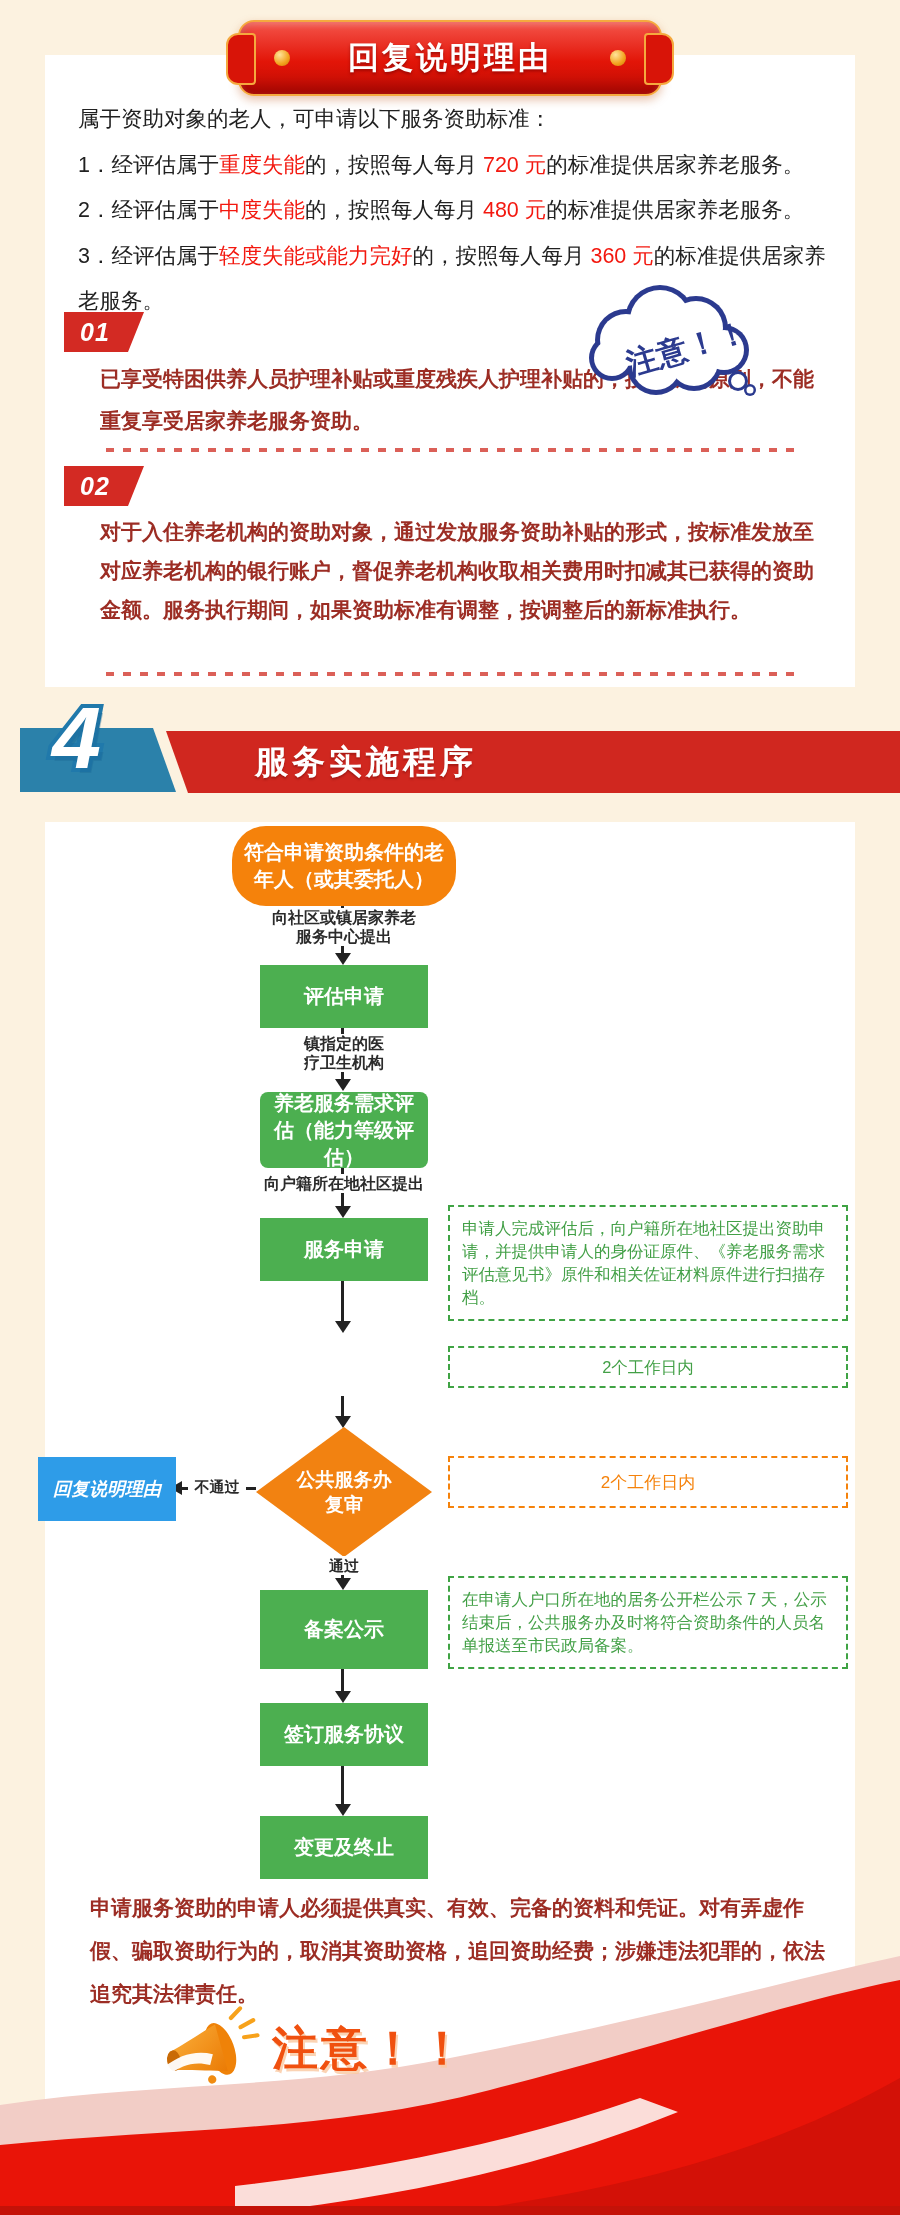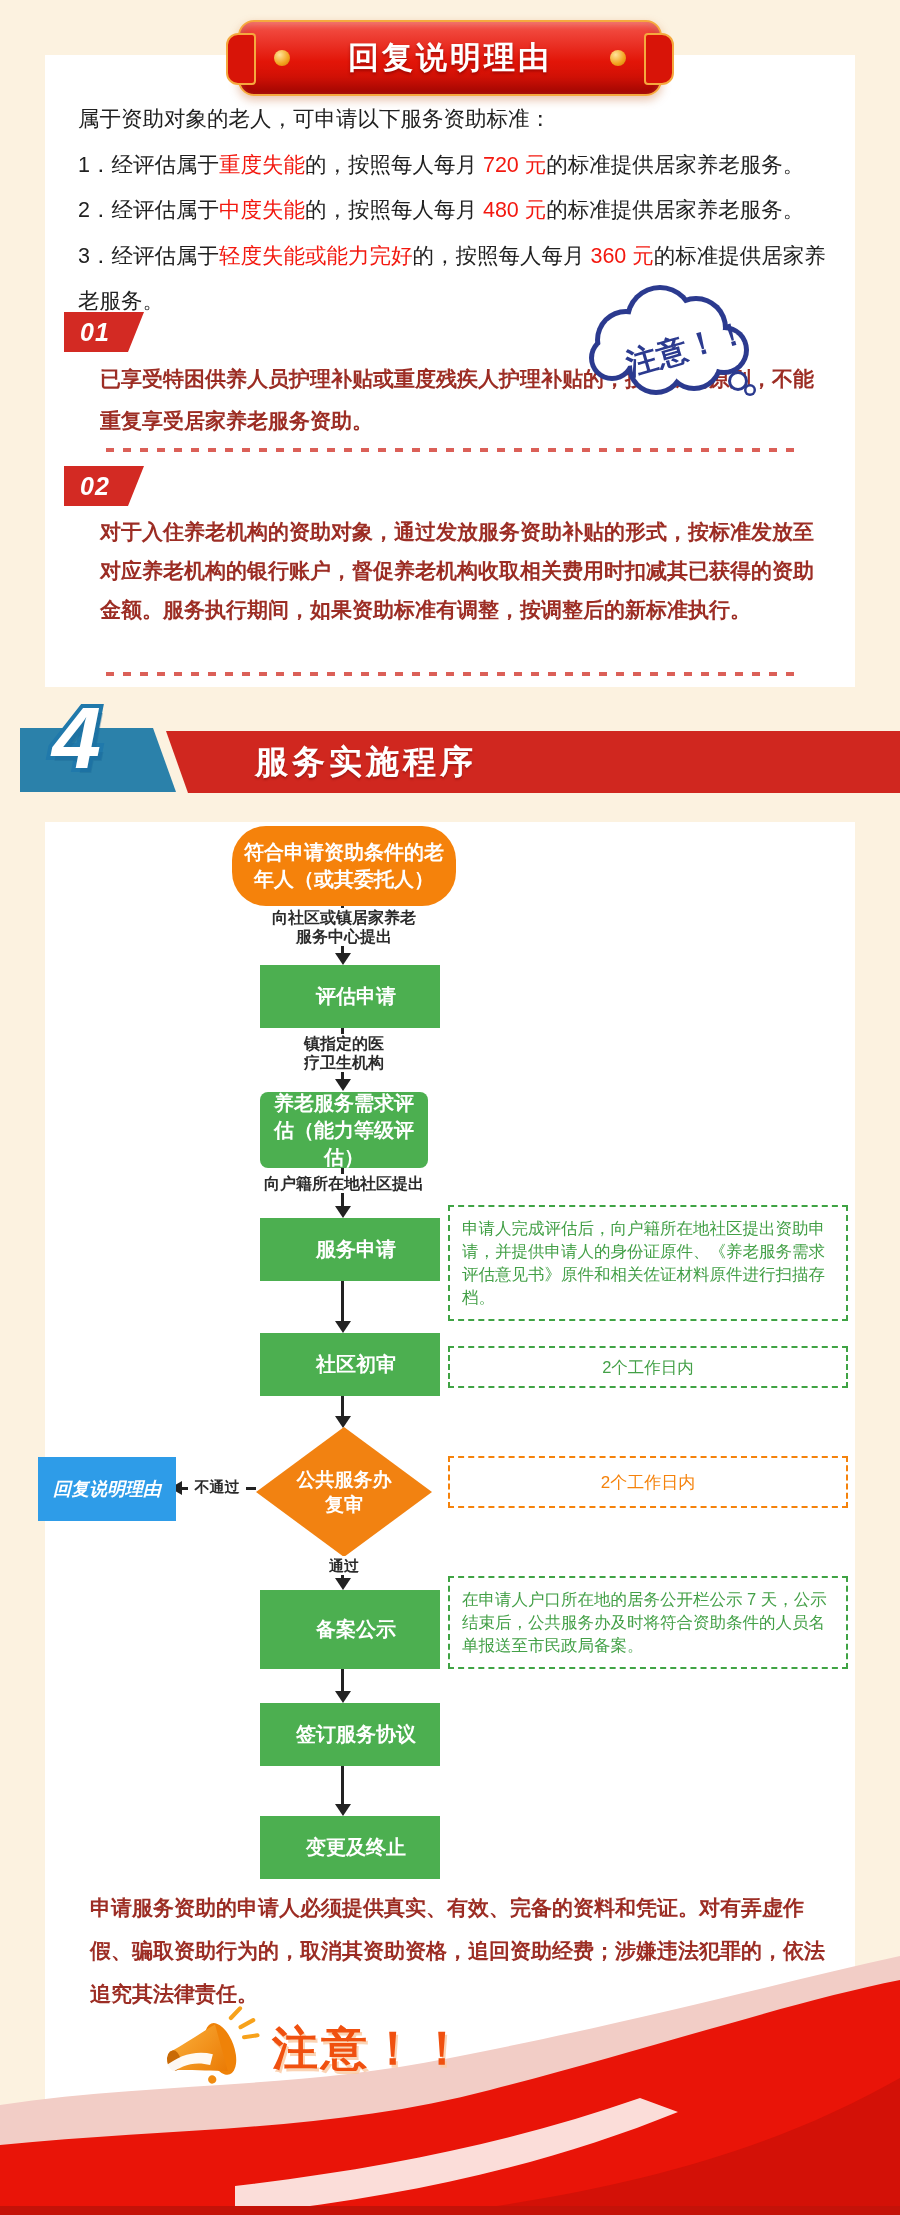--- a/index.html
+++ b/index.html
@@ -63,21 +63,21 @@
     clip-path:polygon(16px 0,100% 0,100% 100%,38px 100%);}
   #redBand .t{position:absolute;left:105px;top:0;height:62px;display:flex;align-items:center;
     font-size:33px;color:#fff;font-weight:bold;letter-spacing:4px;text-shadow:0 2px 2px rgba(90,0,0,.35);}
   #big4{position:absolute;left:52px;top:688px;z-index:4;font-size:88px;line-height:100px;
     font-weight:bold;font-style:italic;color:#fff;
     -webkit-text-stroke:8px #2079ab;paint-order:stroke fill;
     text-shadow:4px 5px 0 rgba(27,104,148,.35);}
 
   
   .fbox{position:absolute;left:260px;width:168px;background:#4caf50;color:#fff;font-weight:bold;
-    font-size:20px;line-height:27px;text-align:center;display:flex;align-items:center;justify-content:center;z-index:2;padding-left:12px;}
+    font-size:20px;line-height:27px;text-align:center;display:flex;align-items:center;justify-content:center;z-index:2;}
   #pill{position:absolute;left:232px;top:826px;width:224px;height:80px;border-radius:34px;
     background:#f5820b;color:#fff;font-weight:bold;font-size:20px;line-height:27px;text-align:center;
     display:flex;align-items:center;justify-content:center;padding:0 6px;box-sizing:border-box;z-index:2;}
   #fb1{top:965px;height:63px;} #fb2{top:1092px;height:76px;padding:0 10px;box-sizing:border-box;border-radius:8px;}
   #fb3{top:1218px;height:63px;} #fb4{top:1333px;height:63px;}
   #fb5{top:1590px;height:79px;} #fb6{top:1703px;height:63px;} #fb7{top:1816px;height:63px;}
   #diamond{position:absolute;left:256px;top:1427px;width:176px;height:130px;background:#f28211;
     clip-path:polygon(50% 0,100% 50%,50% 100%,0 50%);color:#fff;font-weight:bold;font-size:19px;line-height:25px;
     display:flex;align-items:center;justify-content:center;text-align:center;padding:0 34px;box-sizing:border-box;z-index:2;}
   #blueBox{position:absolute;left:38px;top:1457px;width:138px;height:64px;background:#2e9ce8;color:#fff;
@@ -187,21 +187,20 @@
   <div class="vline" style="top:1168px;height:40px;"></div>
   <div class="ahead" style="top:1206px;"></div>
   <div class="elabel" style="left:254px;top:1174px;width:180px;">向户籍所在地社区提出</div>
 
   <div class="fbox" id="fb3">服务申请</div>
   <div class="note" id="noteA">申请人完成评估后，向户籍所在地社区提出资助申请，并提供申请人的身份证原件、《养老服务需求评估意见书》原件和相关佐证材料原件进行扫描存档。</div>
 
   <div class="vline" style="top:1281px;height:42px;"></div>
   <div class="ahead" style="top:1321px;"></div>
 
-  <div class="fbox" id="fb4">社区初审</div>
   <div class="note" id="noteB">2个工作日内</div>
 
   <div class="vline" style="top:1396px;height:22px;"></div>
   <div class="ahead" style="top:1416px;"></div>
 
   <div id="diamond">公共服务办复审</div>
   <div id="noteD">2个工作日内</div>
 
   <div id="blueBox">回复说明理由</div>
   <div id="hline"></div>

